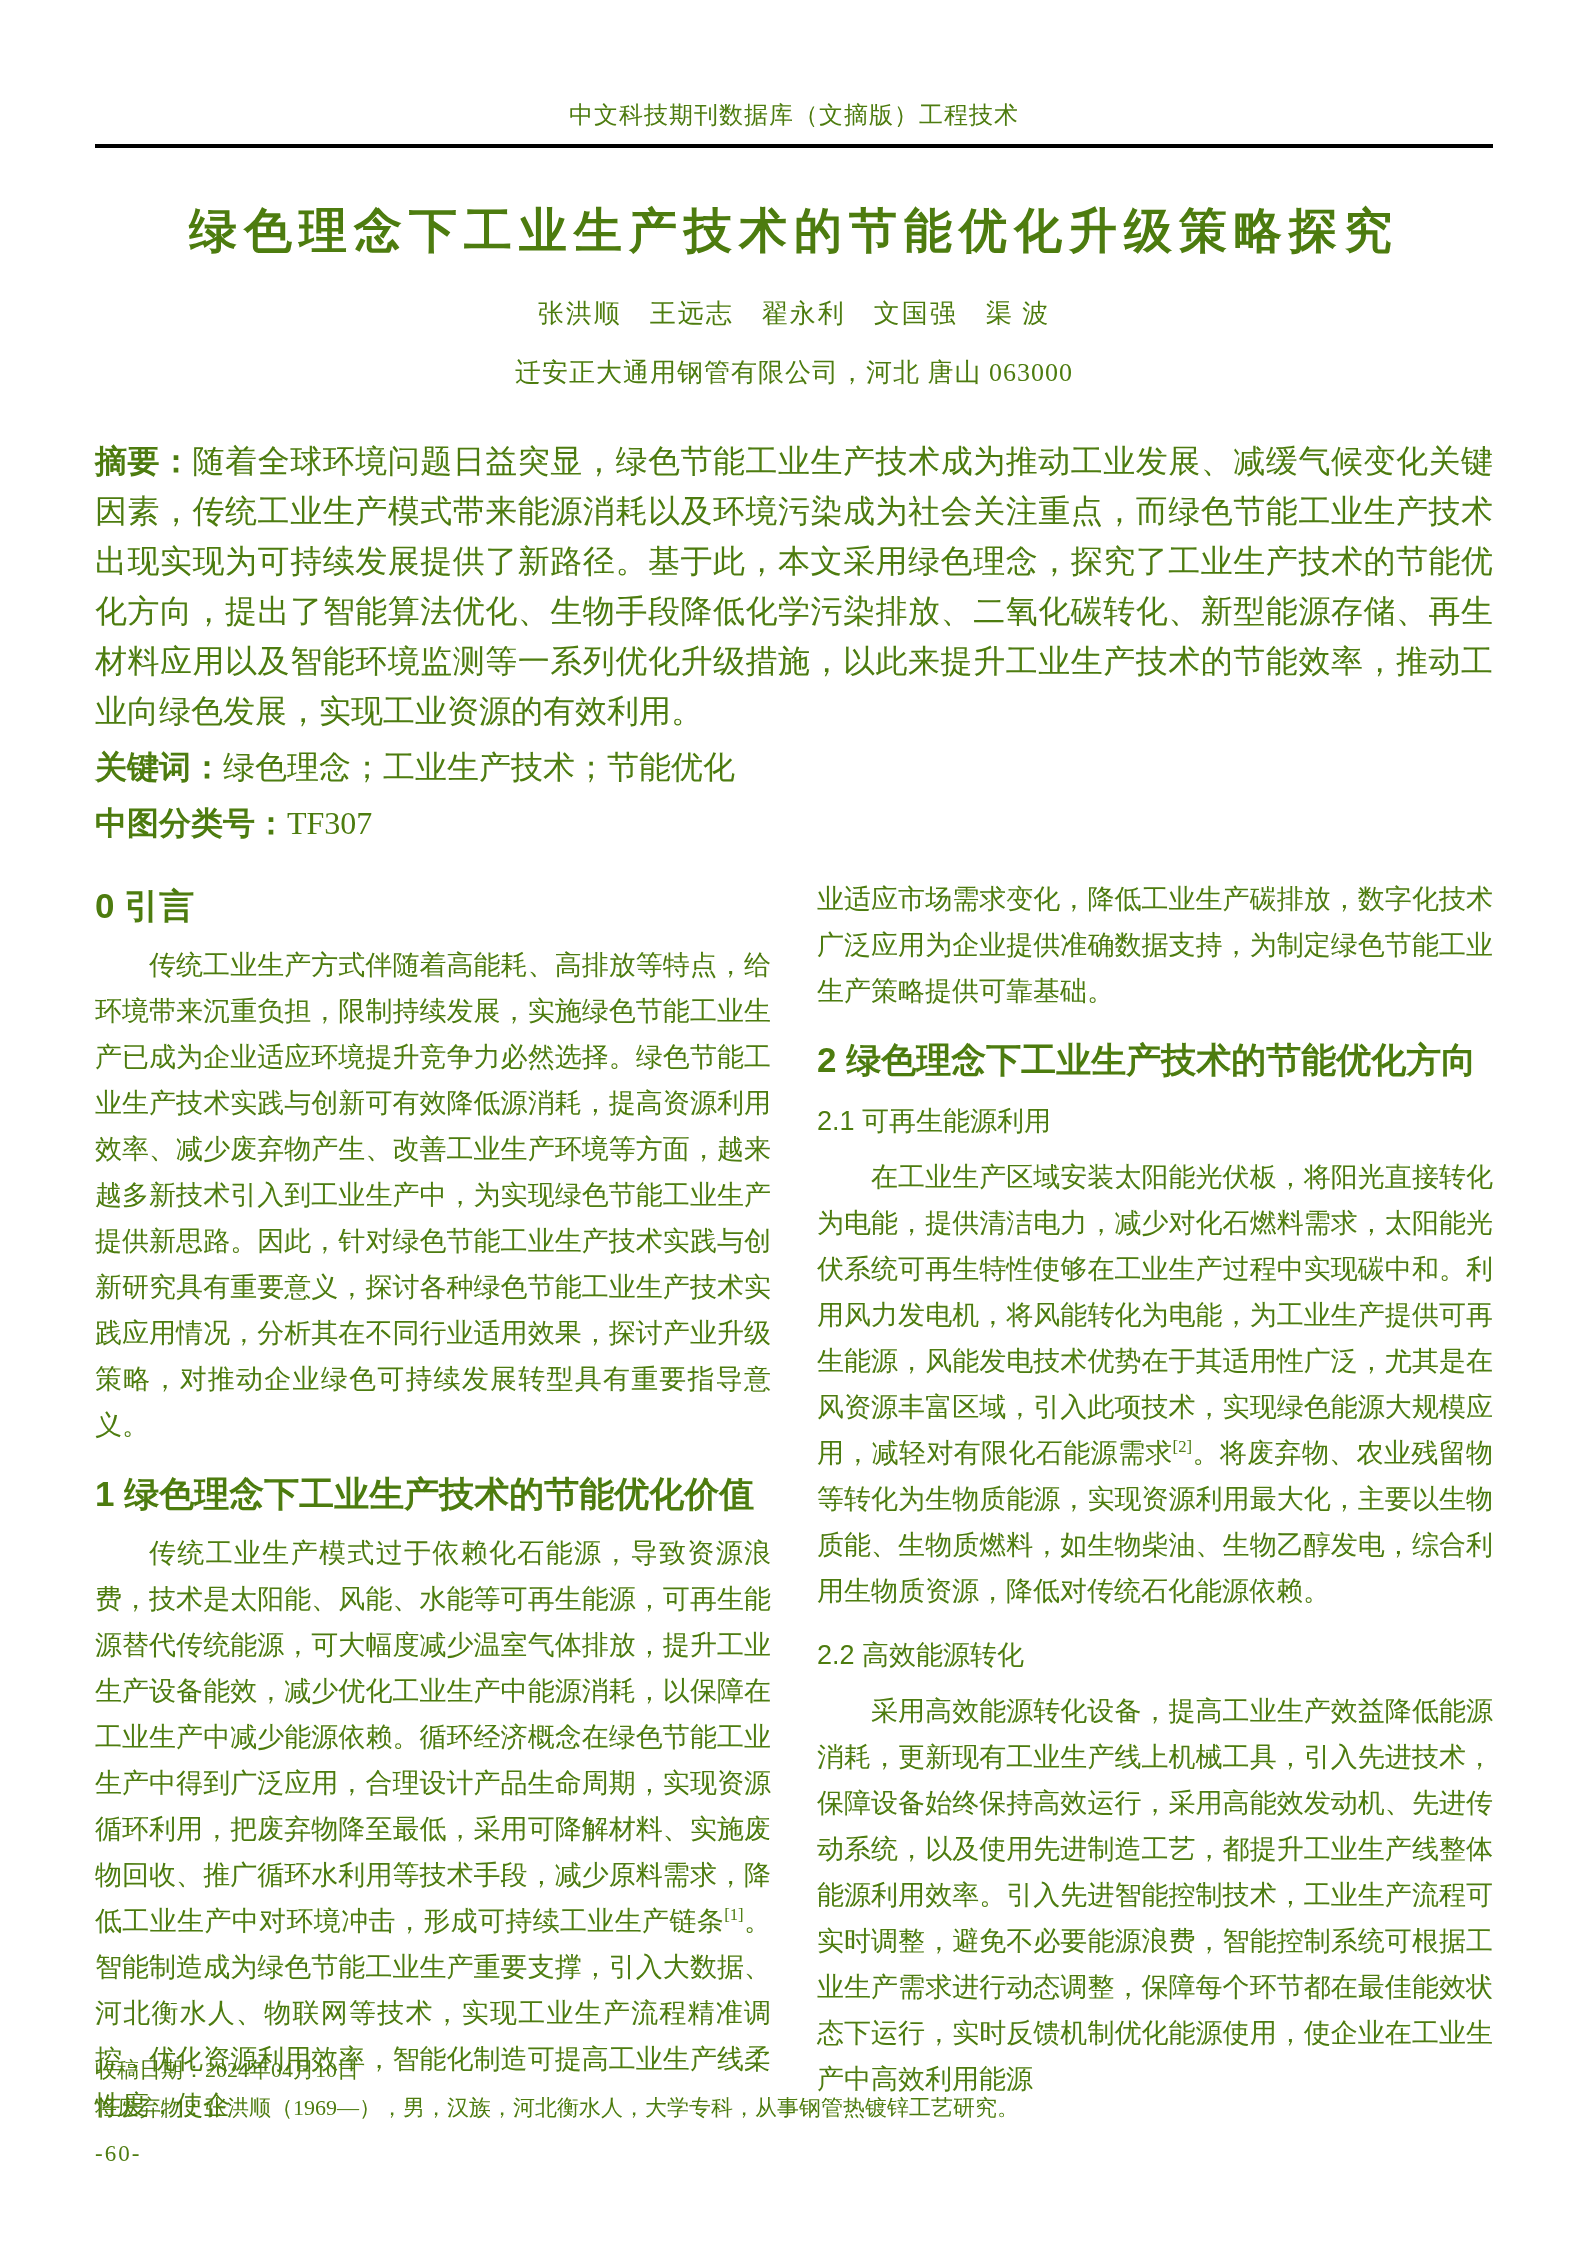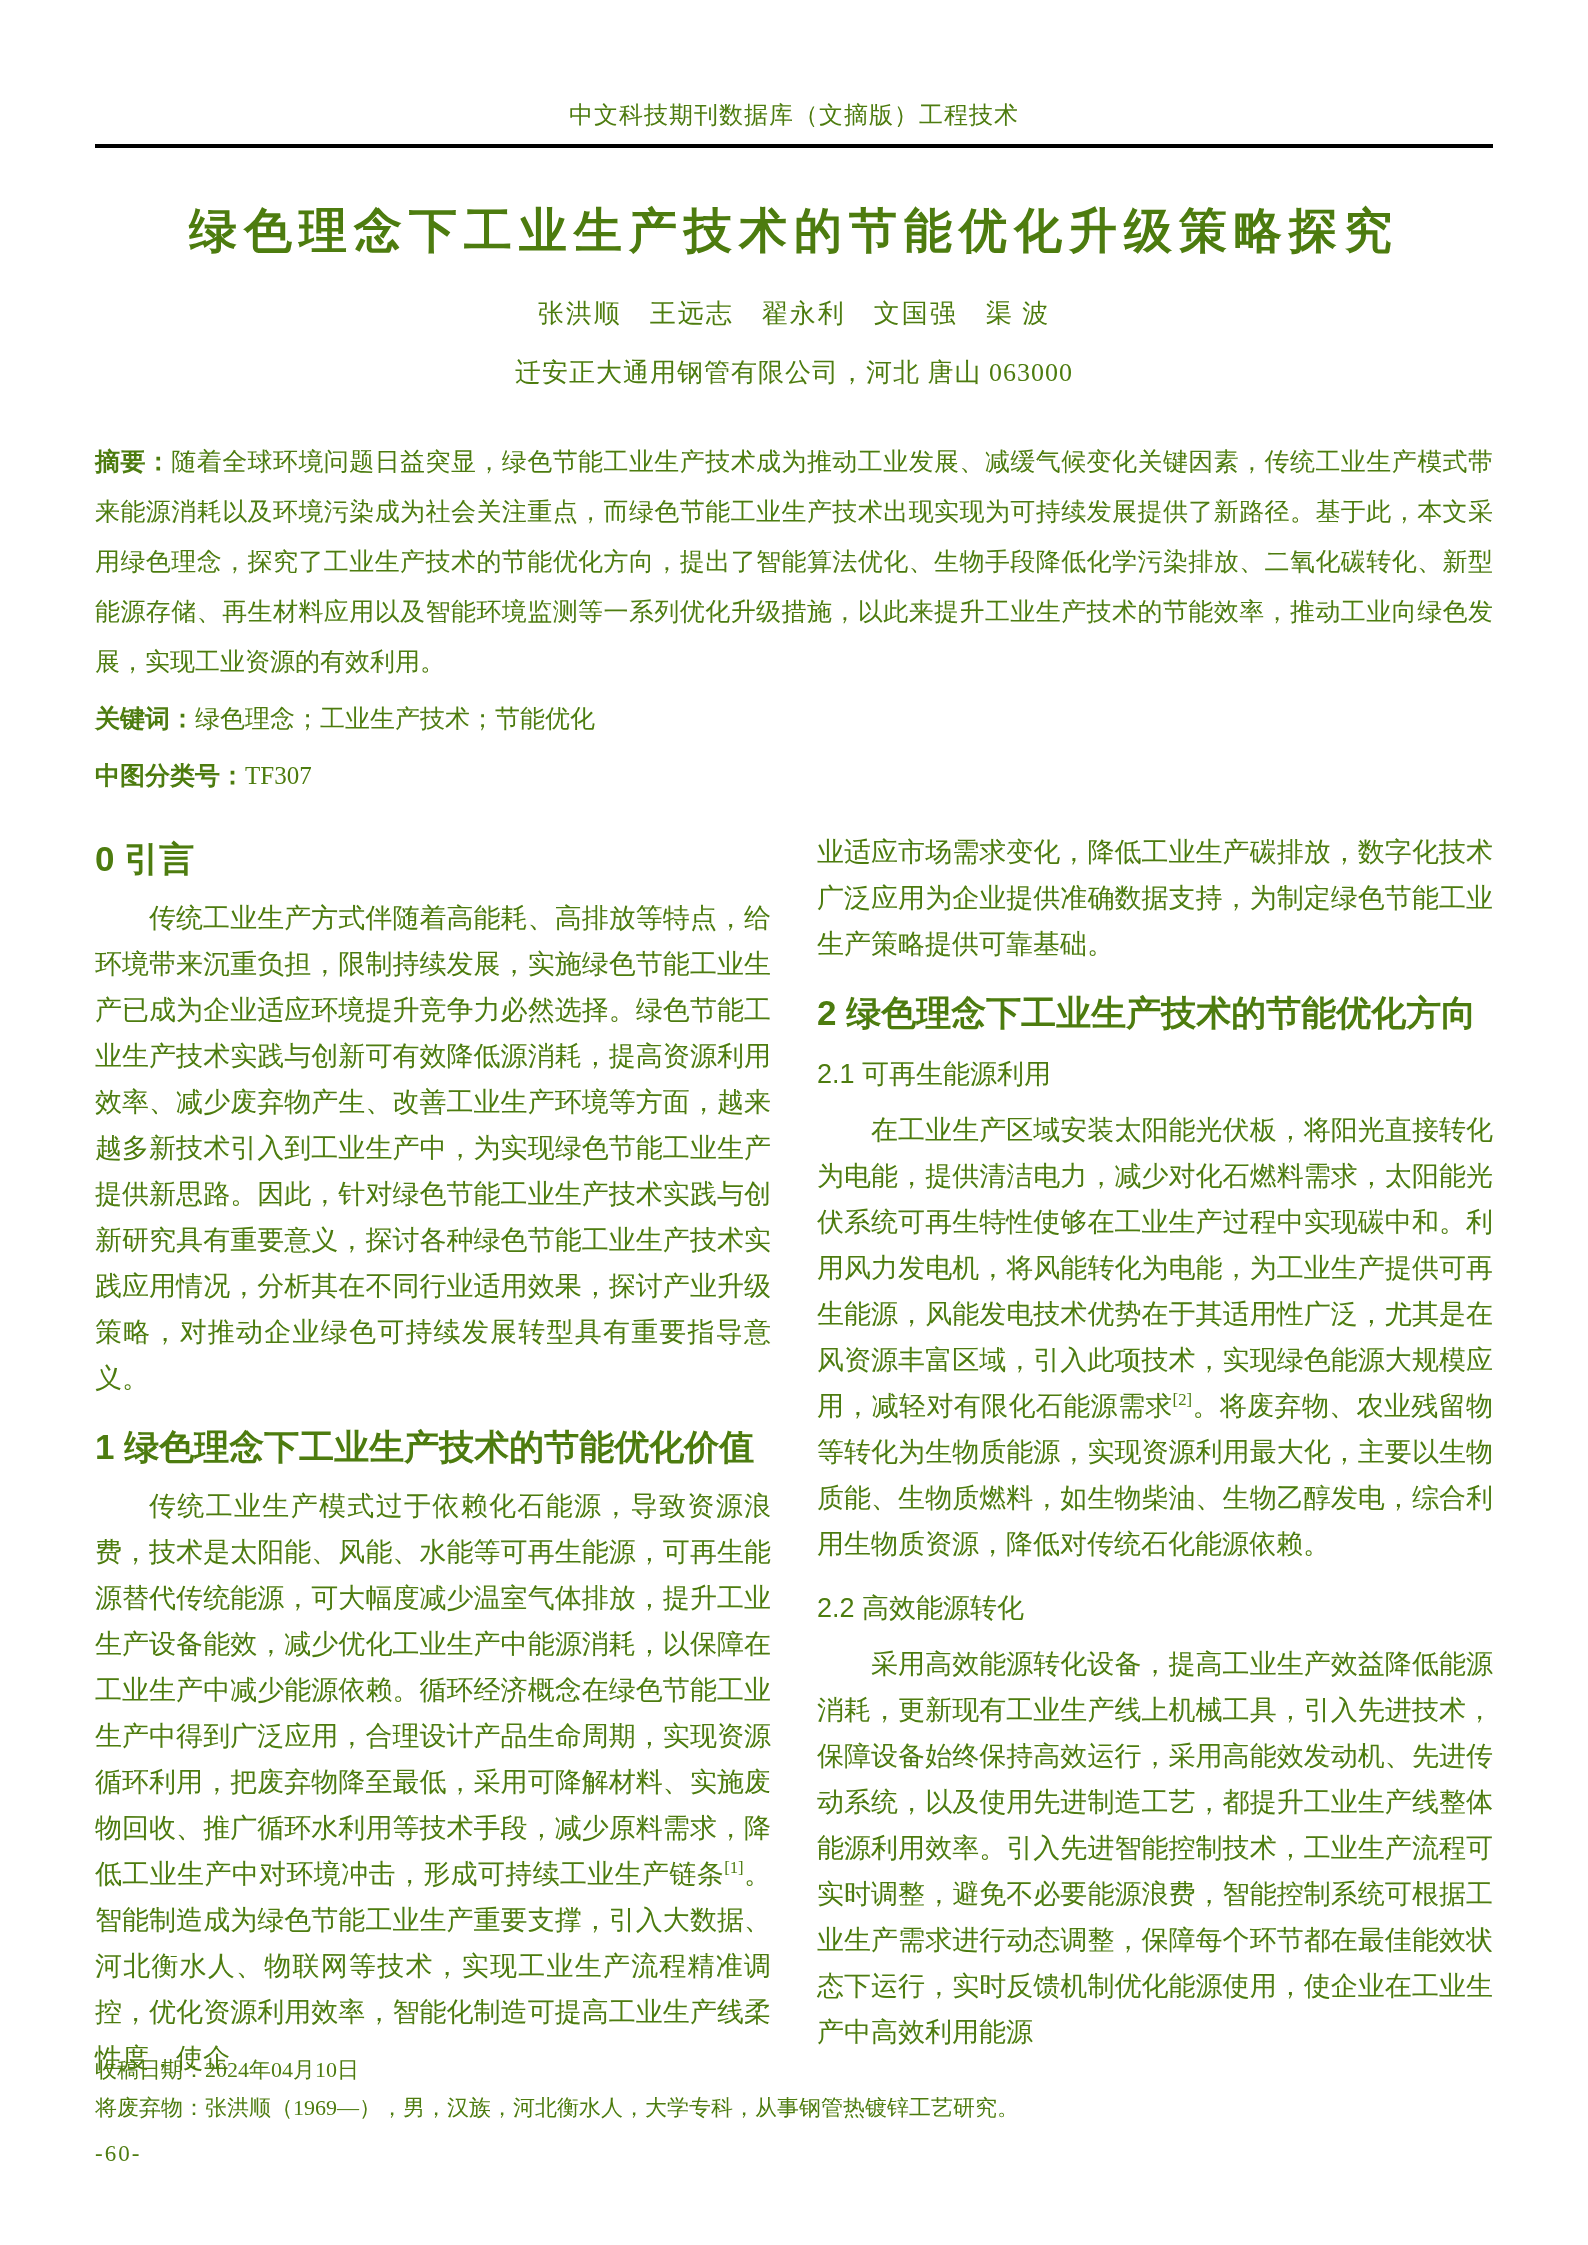--- a/index.html
+++ b/index.html
@@ -41,21 +41,21 @@
     letter-spacing: 2px;
   }
   .affiliation {
     margin-top: 24px;
     text-align: center;
     font-size: 26px;
     letter-spacing: 1px;
   }
   .meta {
     margin-top: 46px;
-    font-size: 25px;
+    font-size: 32px;
     line-height: 50px;
     text-align: justify;
   }
   .meta p { margin: 0; }
   .meta .kw-line { margin-top: 6px; }
   .label {
     font-family: "Liberation Sans", "DejaVu Sans", sans-serif;
     font-weight: bold;
   }
   .columns {

